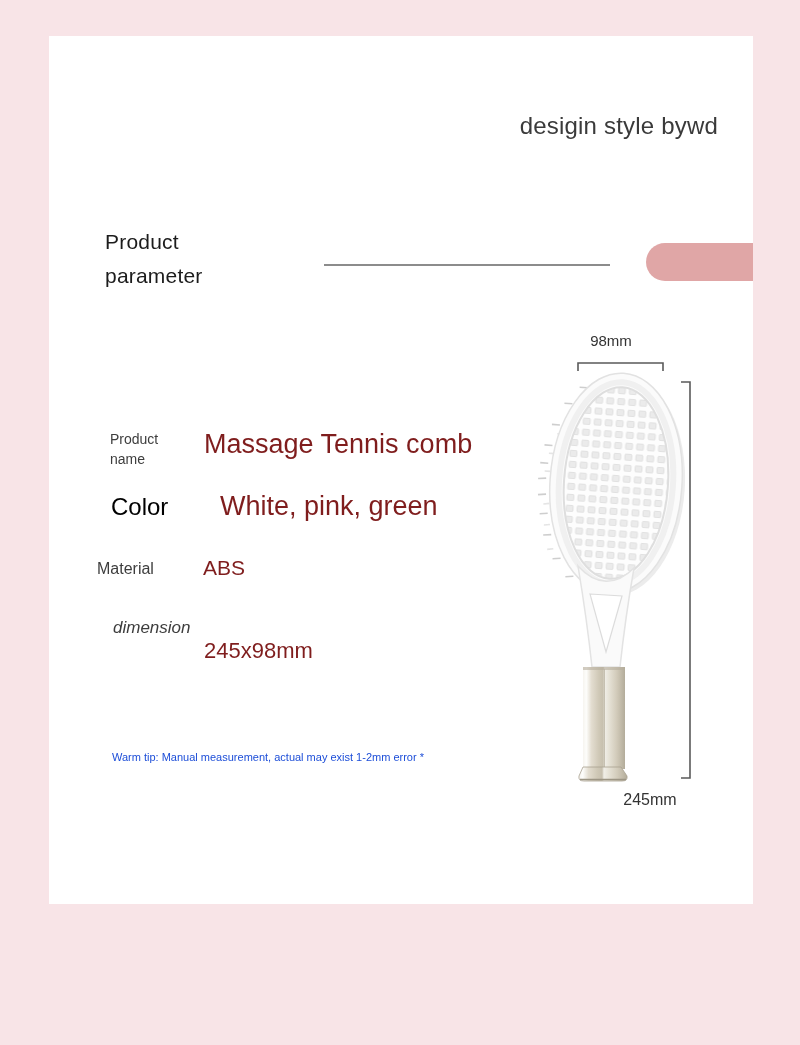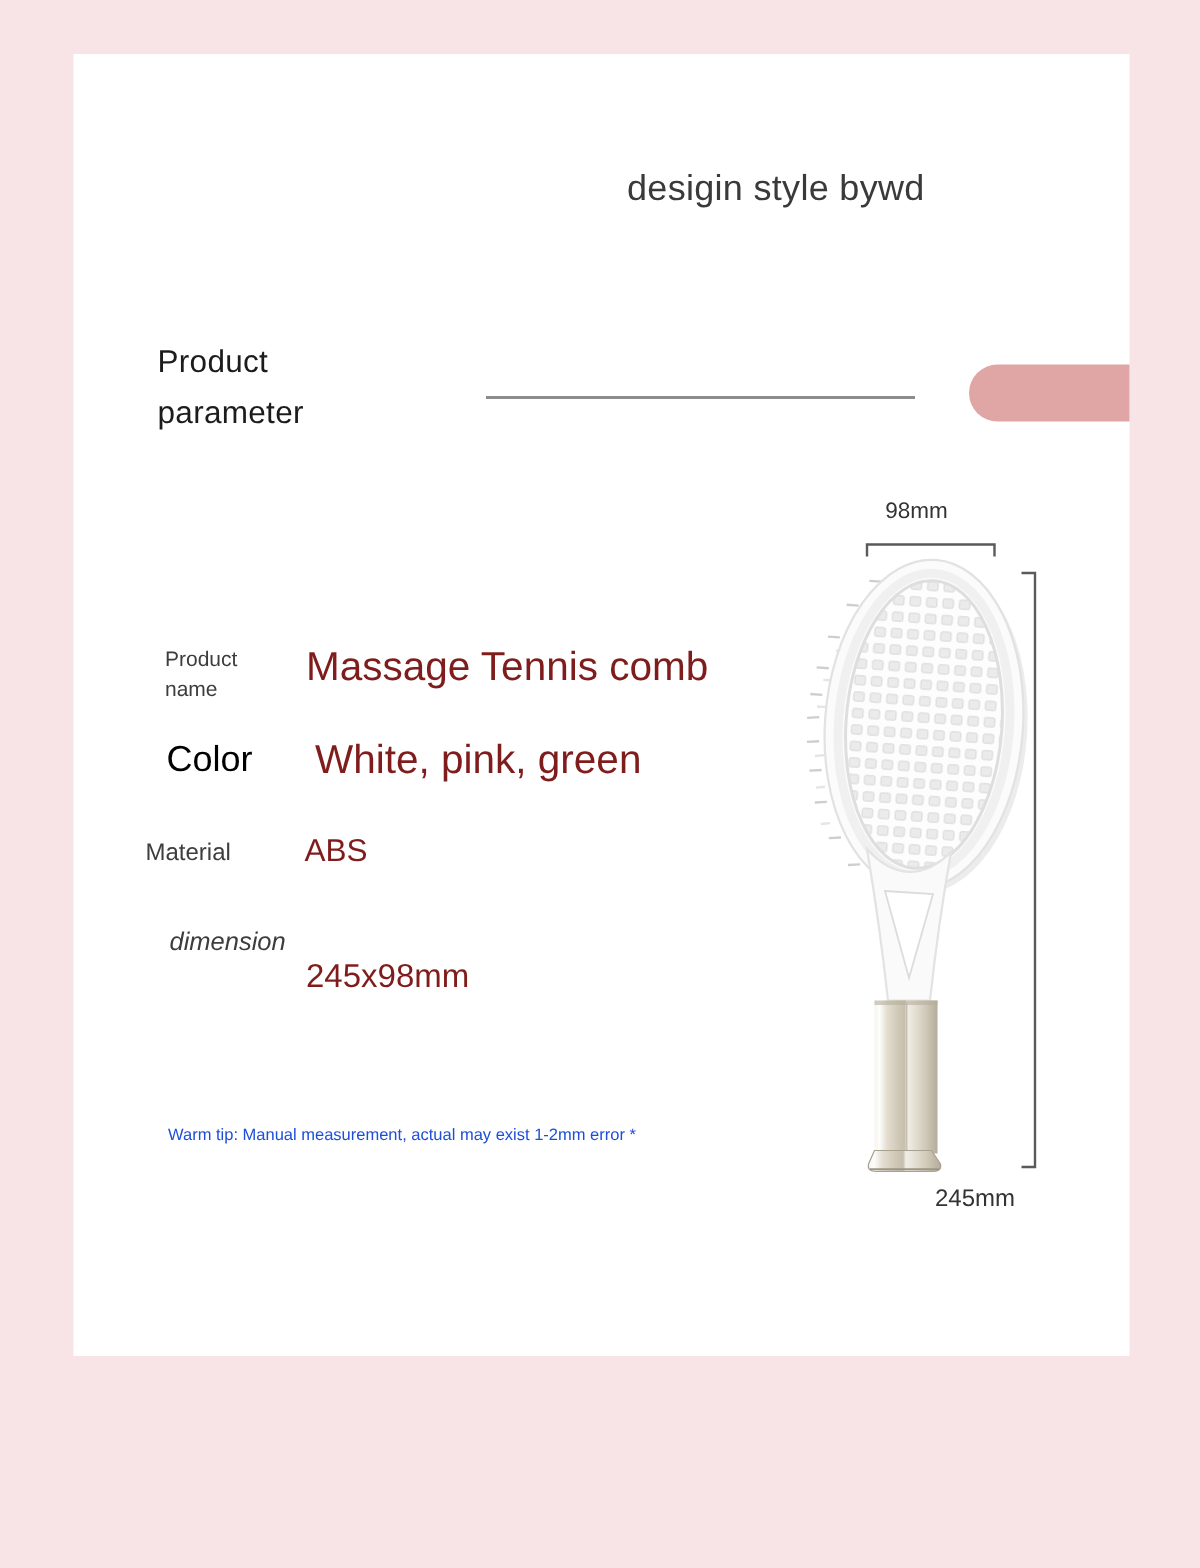--- a/index.html
+++ b/index.html
@@ -8,41 +8,41 @@
     background:#f8e4e7;
     font-family:"Liberation Sans","DejaVu Sans",sans-serif;
     color:#333;
   }
   .card{
     position:absolute;left:49px;top:36px;width:704px;height:868px;
     background:#ffffff;
   }
   .tagline{
     position:absolute;left:418px;top:112px;width:300px;
-    text-align:left;font-size:24px;color:#3a3a3a;letter-spacing:.2px;
+    text-align:right;font-size:24px;color:#3a3a3a;letter-spacing:.2px;
   }
   .section-title{
     position:absolute;left:105px;top:225px;
     font-size:21px;line-height:34px;color:#1c1c1c;
     white-space:pre-line;letter-spacing:.2px;
   }
   .divider{
     position:absolute;left:324px;top:264px;width:286px;height:2px;
     background:#8c8c8c;
   }
   .accent-pill{
     position:absolute;left:646px;top:243px;width:107px;height:38px;
     border-radius:19px 0 0 19px;
   }
   .spec-label{position:absolute;color:#3d3d3d;white-space:pre-line;}
   .spec-value{position:absolute;color:#7f1d1d;white-space:nowrap;}
   .r1l{left:110px;top:429px;font-size:14px;line-height:20px;}
   .r1v{left:204px;top:429px;font-size:27px;}
   .r2l{left:111px;top:493px;font-size:24px;color:#000000;}
-  .r2v{left:210px;top:491px;font-size:27px;}
+  .r2v{left:220px;top:491px;font-size:27px;}
   .r3l{left:97px;top:560px;font-size:16px;}
   .r3v{left:203px;top:556px;font-size:21px;}
   .r4l{left:113px;top:618px;font-size:17px;font-style:italic;}
   .r4v{left:204px;top:638px;font-size:22px;}
   .warm-tip{
     position:absolute;left:112px;top:751px;font-size:11px;color:#1d4ed8;
     white-space:nowrap;
   }
   .figure{position:absolute;left:500px;top:330px;width:260px;height:490px;}
   .dim-label{position:absolute;font-size:16px;color:#333;text-align:center;}

